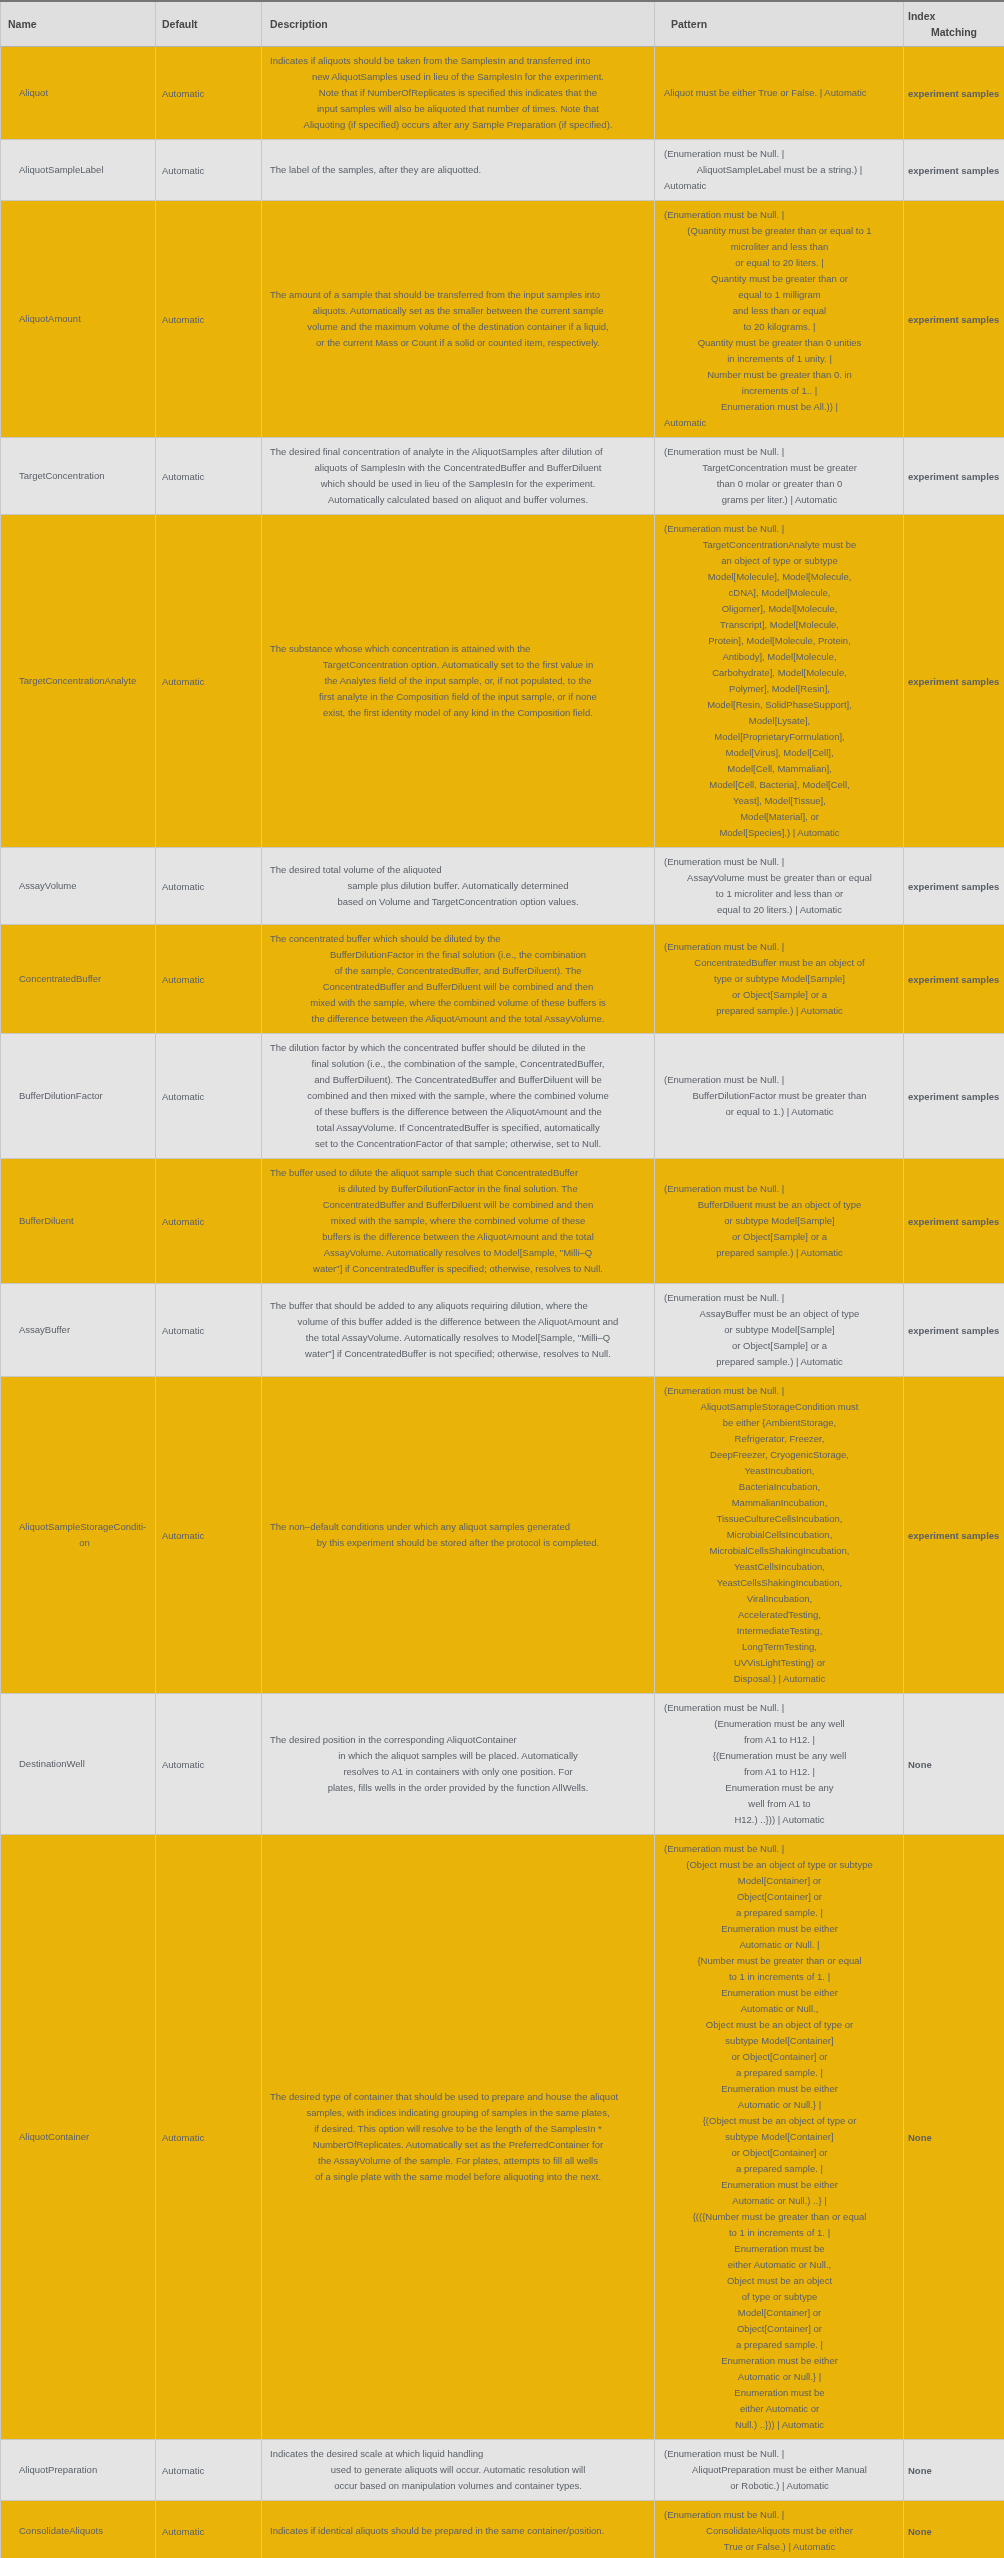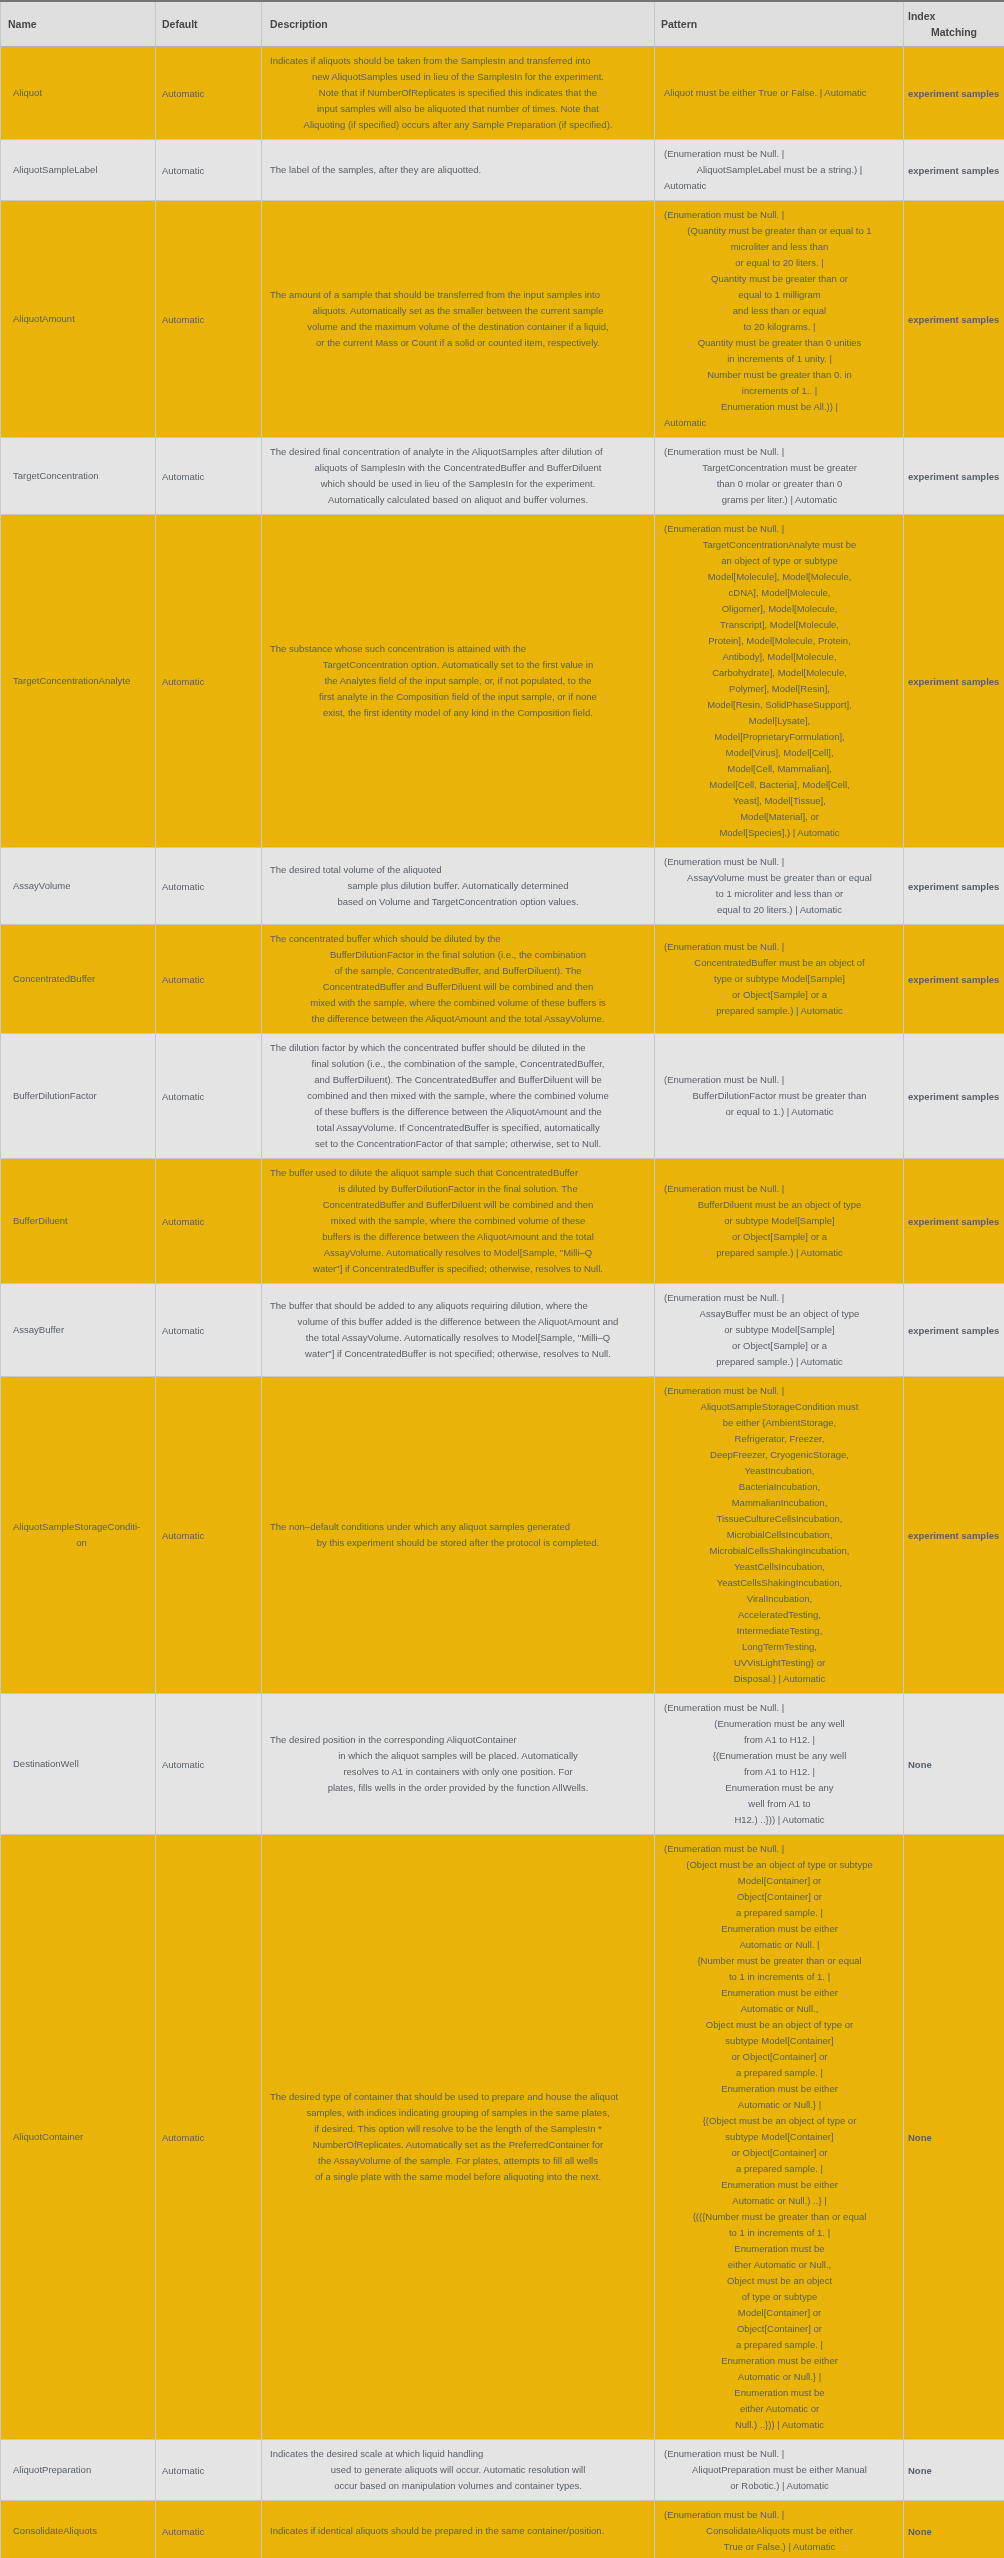--- a/index.html
+++ b/index.html
@@ -31,24 +31,24 @@
   thead th{
     background:#dfdfdf;
     color:#474747;
     font-weight:bold;
     font-size:10.5px;
     padding:5px 8px;
     border-bottom:1px solid #b0b0b0;
   }
   thead th.h-name{padding-left:7px;}
   thead th.h-default{padding-left:6px;}
-  thead th.h-pattern{padding-left:6px;}
+  thead th.h-pattern{padding-left:16px;}
   thead th.h-index{padding:6px 4px;}
   tbody td{padding:6px 8px;}
-  tbody td.cell-name{padding-left:12px;padding-right:5px;}
+  tbody td.cell-name{padding-left:18px;padding-right:5px;}
   tbody td.cell-default{padding-left:6px;}
   tbody td.cell-pattern{padding-left:9px;margin-left:48px;}
   tbody td.cell-index{padding-left:4px;padding-right:3px;font-weight:bold;}
   tbody tr:nth-child(even){background:#e4e4e4;}
   .para{margin:0;}
   .ln{
     line-height:16px;
     text-align:center;
     white-space:nowrap;
   }
@@ -192,21 +192,21 @@
         </tr>
         <tr>
           <td class="cell-name">
             <div class="para">
               <div class="ln">TargetConcentrationAnalyte</div>
             </div>
           </td>
           <td class="cell-default">Automatic</td>
           <td class="cell-desc">
             <div class="para">
-              <div class="ln">The substance whose such concentration is attained with the</div>
+              <div class="ln">The substance whose which concentration is attained with the</div>
               <div class="ln">TargetConcentration option.  Automatically set to the first value in</div>
               <div class="ln">the Analytes field of the input sample, or, if not populated, to the</div>
               <div class="ln">first analyte in the Composition field of the input sample, or if none</div>
               <div class="ln">exist, the first identity model of any kind in the Composition field.</div>
             </div>
           </td>
           <td class="cell-pattern">
             <div class="para">
               <div class="ln">(Enumeration must be Null.  |</div>
               <div class="ln">TargetConcentrationAnalyte must be</div>

